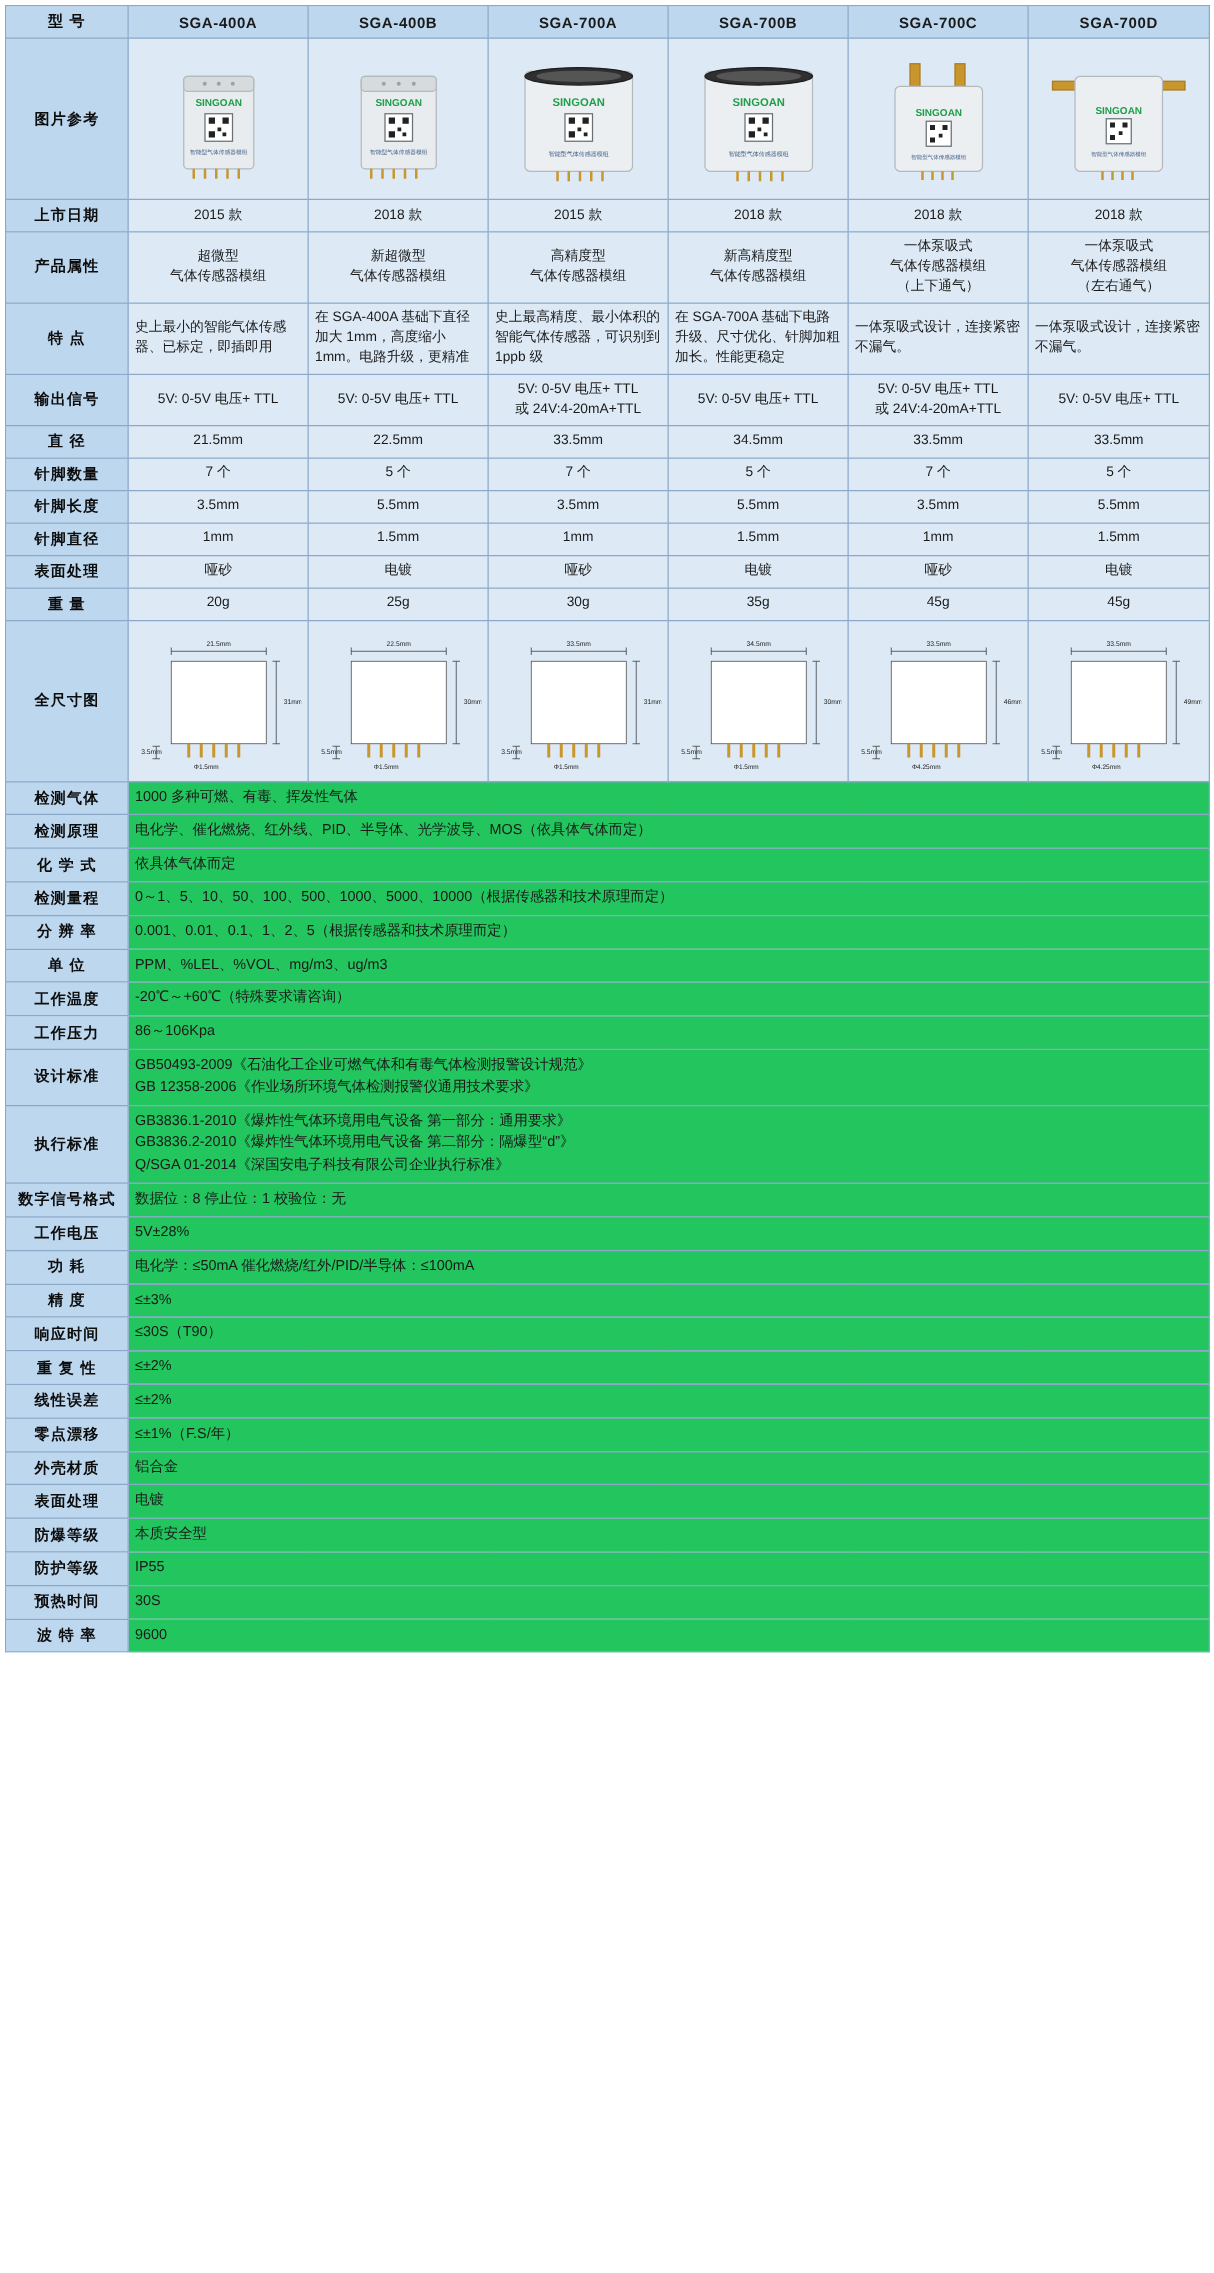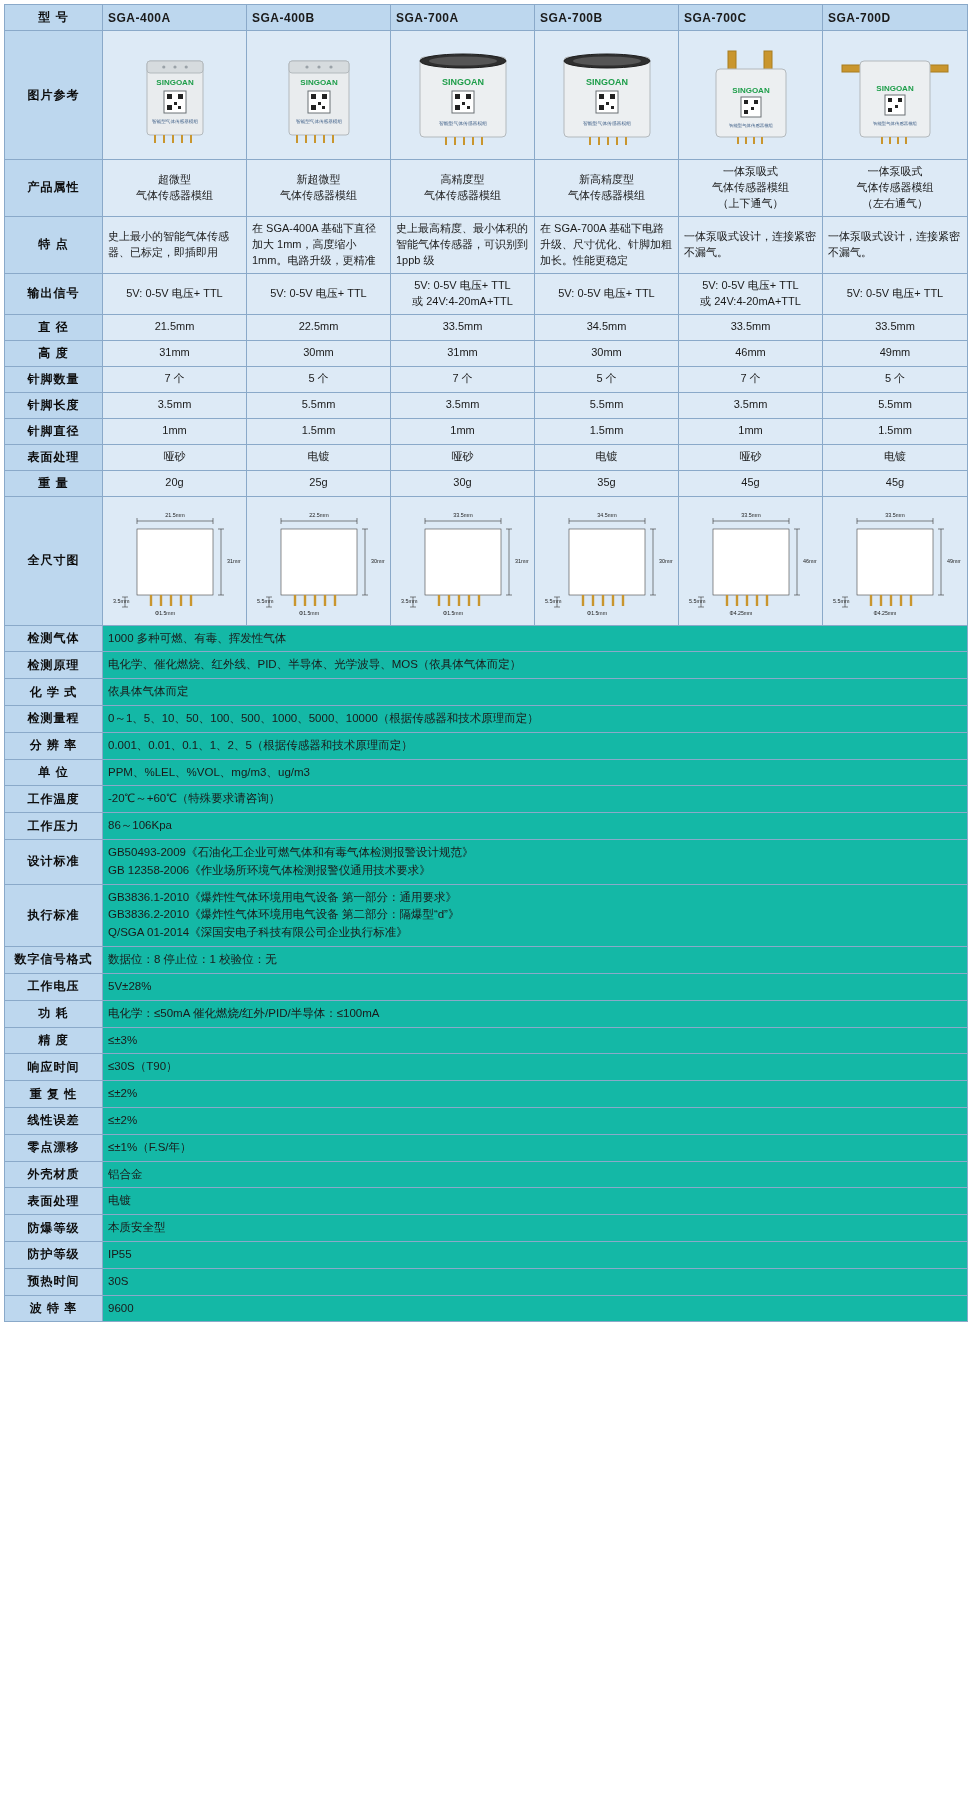--- a/index.html
+++ b/index.html
@@ -31,36 +31,36 @@
     width: 98px;
     background: #bdd7ee;
     text-align: center;
     font-weight: bold;
     font-size: 12px;
     letter-spacing: 1px;
     color: #0d0d0d;
   }
   .model-head {
     background: #bdd7ee;
-    text-align: left;
+    text-align: center;
     font-weight: bold;
     font-size: 12px;
     letter-spacing: 0.5px;
   }
   .cell {
     background: #ddeaf6;
     text-align: center;
     font-size: 11px;
     line-height: 1.45;
   }
   .cell.tl {
     text-align: left;
   }
   .full {
-    background: #14b8a6;
+    background: #22c55e;
     text-align: left;
     font-size: 11.5px;
     line-height: 1.55;
     padding-left: 10px;
   }
   .full .line { display: block; }
   .photo-cell {
     background: #ddeaf6;
     height: 120px;
     padding: 2px;
@@ -250,20 +250,29 @@
           <line x1="52" y1="98" x2="52" y2="105"></line>
           <line x1="60" y1="98" x2="60" y2="105"></line>
           <line x1="68" y1="98" x2="68" y2="105"></line>
           <line x1="76" y1="98" x2="76" y2="105"></line>
         </g>
               </svg>
             </div>
           </td>
         </tr>
         <tr>
+          <td class="lbl">上市日期</td>
+          <td class="cell">2015 款</td>
+          <td class="cell">2018 款</td>
+          <td class="cell">2015 款</td>
+          <td class="cell">2018 款</td>
+          <td class="cell">2018 款</td>
+          <td class="cell">2018 款</td>
+        </tr>
+        <tr>
           <td class="lbl">产品属性</td>
           <td class="cell">超微型<br>气体传感器模组</td>
           <td class="cell">新超微型<br>气体传感器模组</td>
           <td class="cell">高精度型<br>气体传感器模组</td>
           <td class="cell">新高精度型<br>气体传感器模组</td>
           <td class="cell">一体泵吸式<br>气体传感器模组<br>（上下通气）</td>
           <td class="cell">一体泵吸式<br>气体传感器模组<br>（左右通气）</td>
         </tr>
         <tr>
           <td class="lbl">特  点</td>
@@ -284,29 +293,20 @@
           <td class="cell">5V: 0-5V 电压+ TTL</td>
         </tr>
         <tr>
           <td class="lbl">直  径</td>
           <td class="cell">21.5mm</td>
           <td class="cell">22.5mm</td>
           <td class="cell">33.5mm</td>
           <td class="cell">34.5mm</td>
           <td class="cell">33.5mm</td>
           <td class="cell">33.5mm</td>
-        </tr>
-        <tr>
-          <td class="lbl">高  度</td>
-          <td class="cell">31mm</td>
-          <td class="cell">30mm</td>
-          <td class="cell">31mm</td>
-          <td class="cell">30mm</td>
-          <td class="cell">46mm</td>
-          <td class="cell">49mm</td>
         </tr>
         <tr>
           <td class="lbl">针脚数量</td>
           <td class="cell">7 个</td>
           <td class="cell">5 个</td>
           <td class="cell">7 个</td>
           <td class="cell">5 个</td>
           <td class="cell">7 个</td>
           <td class="cell">5 个</td>
         </tr>

